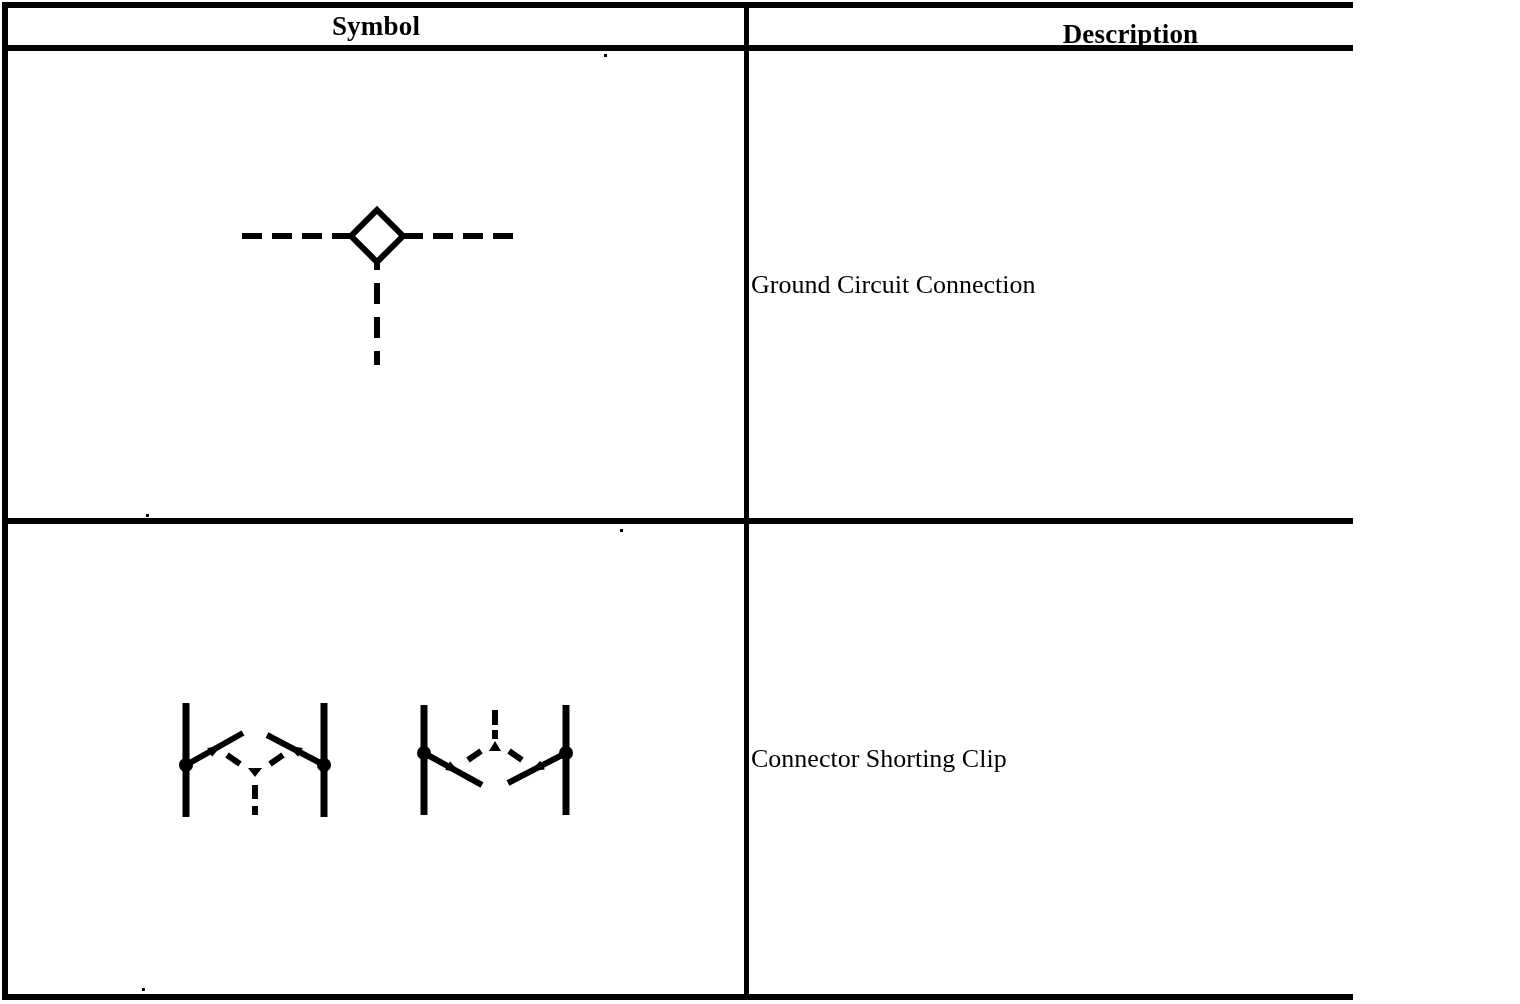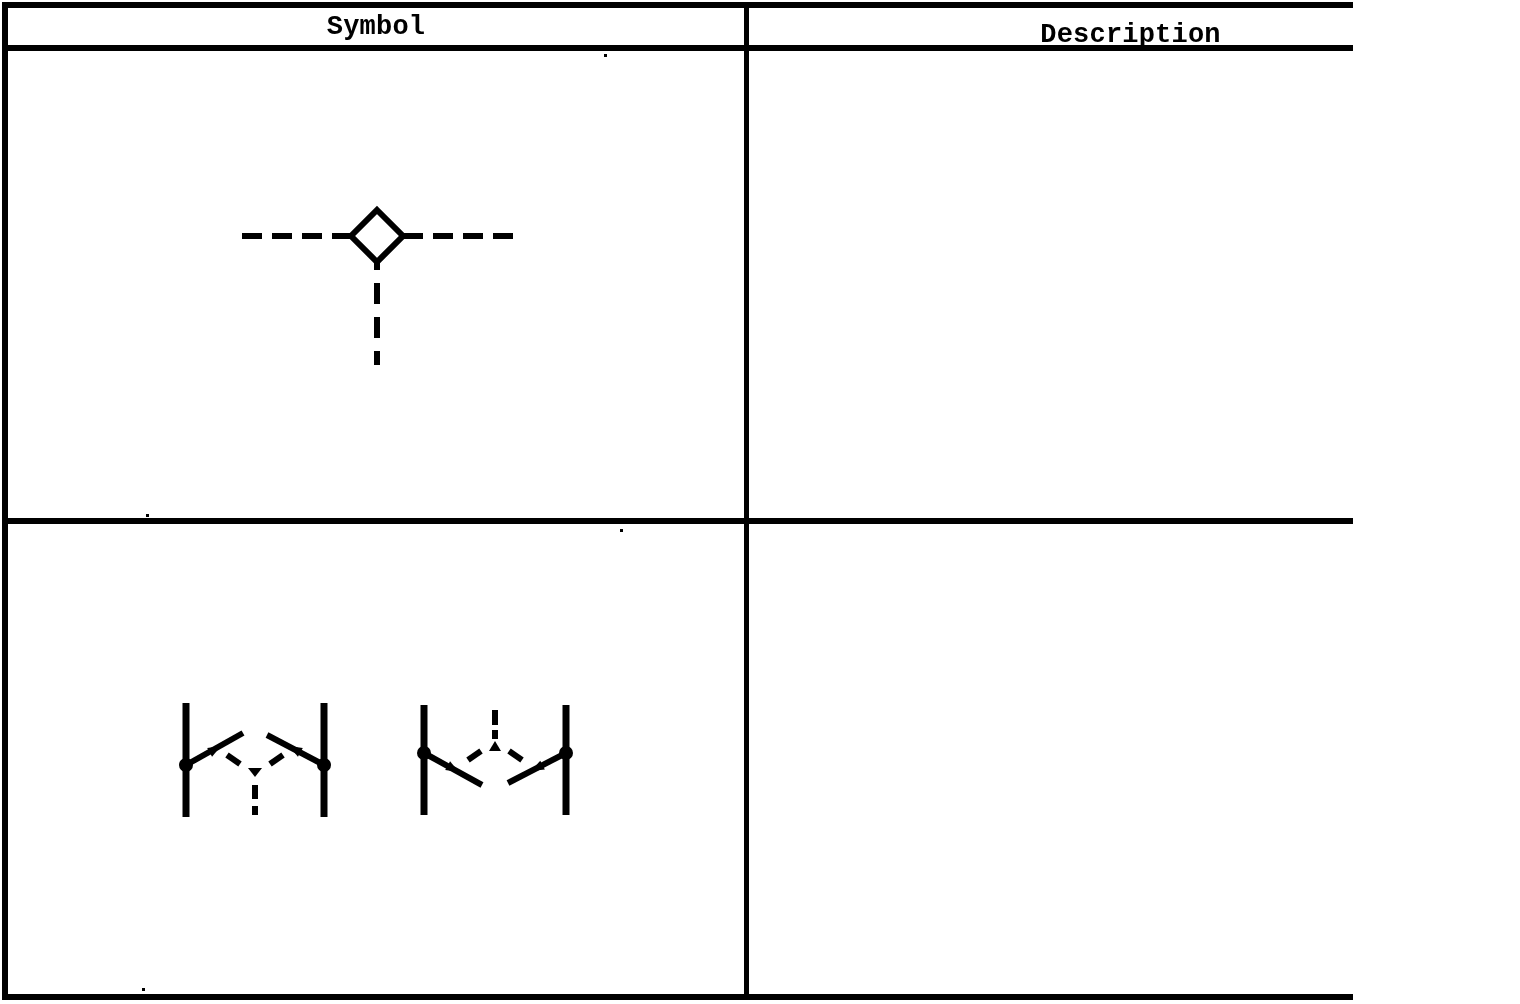--- a/index.html
+++ b/index.html
@@ -1,21 +1,21 @@
 <!DOCTYPE html>
 <html><head>
 <meta charset="utf-8">
 <style>
   html, body { margin: 0; padding: 0; background: #ffffff; }
   .page {
     position: relative;
     width: 1353px;
     height: 1004px;
     background: #ffffff;
-    font-family: Liberation Mono, monospace;
+    font-family: Liberation Serif, serif;
     color: #000000;
     overflow: hidden;
   }
   .rule { position: absolute; background: #000000; }
   .hdr-cell {
     position: absolute;
     top: 8px;
     height: 37px;
     display: flex;
     align-items: center;
@@ -57,20 +57,21 @@
   <div class="sym" style="left:225px; top:200px; width:300px; height:170px;">
     <svg viewBox="0 0 300 170" xmlns="http://www.w3.org/2000/svg">
       <path d="M127 36 H8" stroke="#000" stroke-width="6" stroke-dasharray="20 10" fill="none"></path>
       <path d="M178 36 H293" stroke="#000" stroke-width="6" stroke-dasharray="20 10" fill="none"></path>
       <line x1="152" y1="58" x2="152" y2="70" stroke="#000" stroke-width="6"></line>
       <path d="M152 83 V165" stroke="#000" stroke-width="6" stroke-dasharray="21 13" fill="none"></path>
       <path d="M152 10 L178 36 L152 62 L126 36 Z" fill="#ffffff" stroke="#000" stroke-width="6" stroke-linejoin="miter"></path>
     </svg>
   </div>
 
+  <div class="desc-cell" style="top:51px; height:467px;">Ground Circuit Connection</div>
 
   <div class="sym" style="left:175px; top:695px; width:160px; height:130px;">
     <svg viewBox="0 0 160 130" xmlns="http://www.w3.org/2000/svg">
       <line x1="11" y1="8" x2="11" y2="122" stroke="#000" stroke-width="7"></line>
       <line x1="149" y1="8" x2="149" y2="122" stroke="#000" stroke-width="7"></line>
       <line x1="11" y1="70" x2="68" y2="38" stroke="#000" stroke-width="6"></line>
       <line x1="149" y1="70" x2="92" y2="40" stroke="#000" stroke-width="6"></line>
       <circle cx="11" cy="70" r="7" fill="#000"></circle>
       <circle cx="149" cy="70" r="7" fill="#000"></circle>
       <polygon points="0,0 -13,-5 -13,5" fill="#000" transform="translate(46,51) rotate(-29)"></polygon>
@@ -94,19 +95,20 @@
       <polygon points="0,0 -13,-5 -13,5" fill="#000" transform="translate(44,77) rotate(29)"></polygon>
       <polygon points="0,0 -13,-5 -13,5" fill="#000" transform="translate(116,76) rotate(153)"></polygon>
       <line x1="53" y1="65" x2="66" y2="56" stroke="#000" stroke-width="6"></line>
       <line x1="107" y1="65" x2="94" y2="56" stroke="#000" stroke-width="6"></line>
       <polygon points="80,46 74,56 86,56" fill="#000"></polygon>
       <line x1="80" y1="15" x2="80" y2="30" stroke="#000" stroke-width="6"></line>
       <line x1="80" y1="35" x2="80" y2="44" stroke="#000" stroke-width="6"></line>
     </svg>
   </div>
 
+  <div class="desc-cell" style="top:524px; height:470px;">Connector Shorting Clip</div>
 
   <div class="speck" style="left:604px; top:54px;"></div>
   <div class="speck" style="left:146px; top:514px;"></div>
   <div class="speck" style="left:620px; top:529px;"></div>
   <div class="speck" style="left:142px; top:988px;"></div>
 
 </div>
 
 </body></html>

